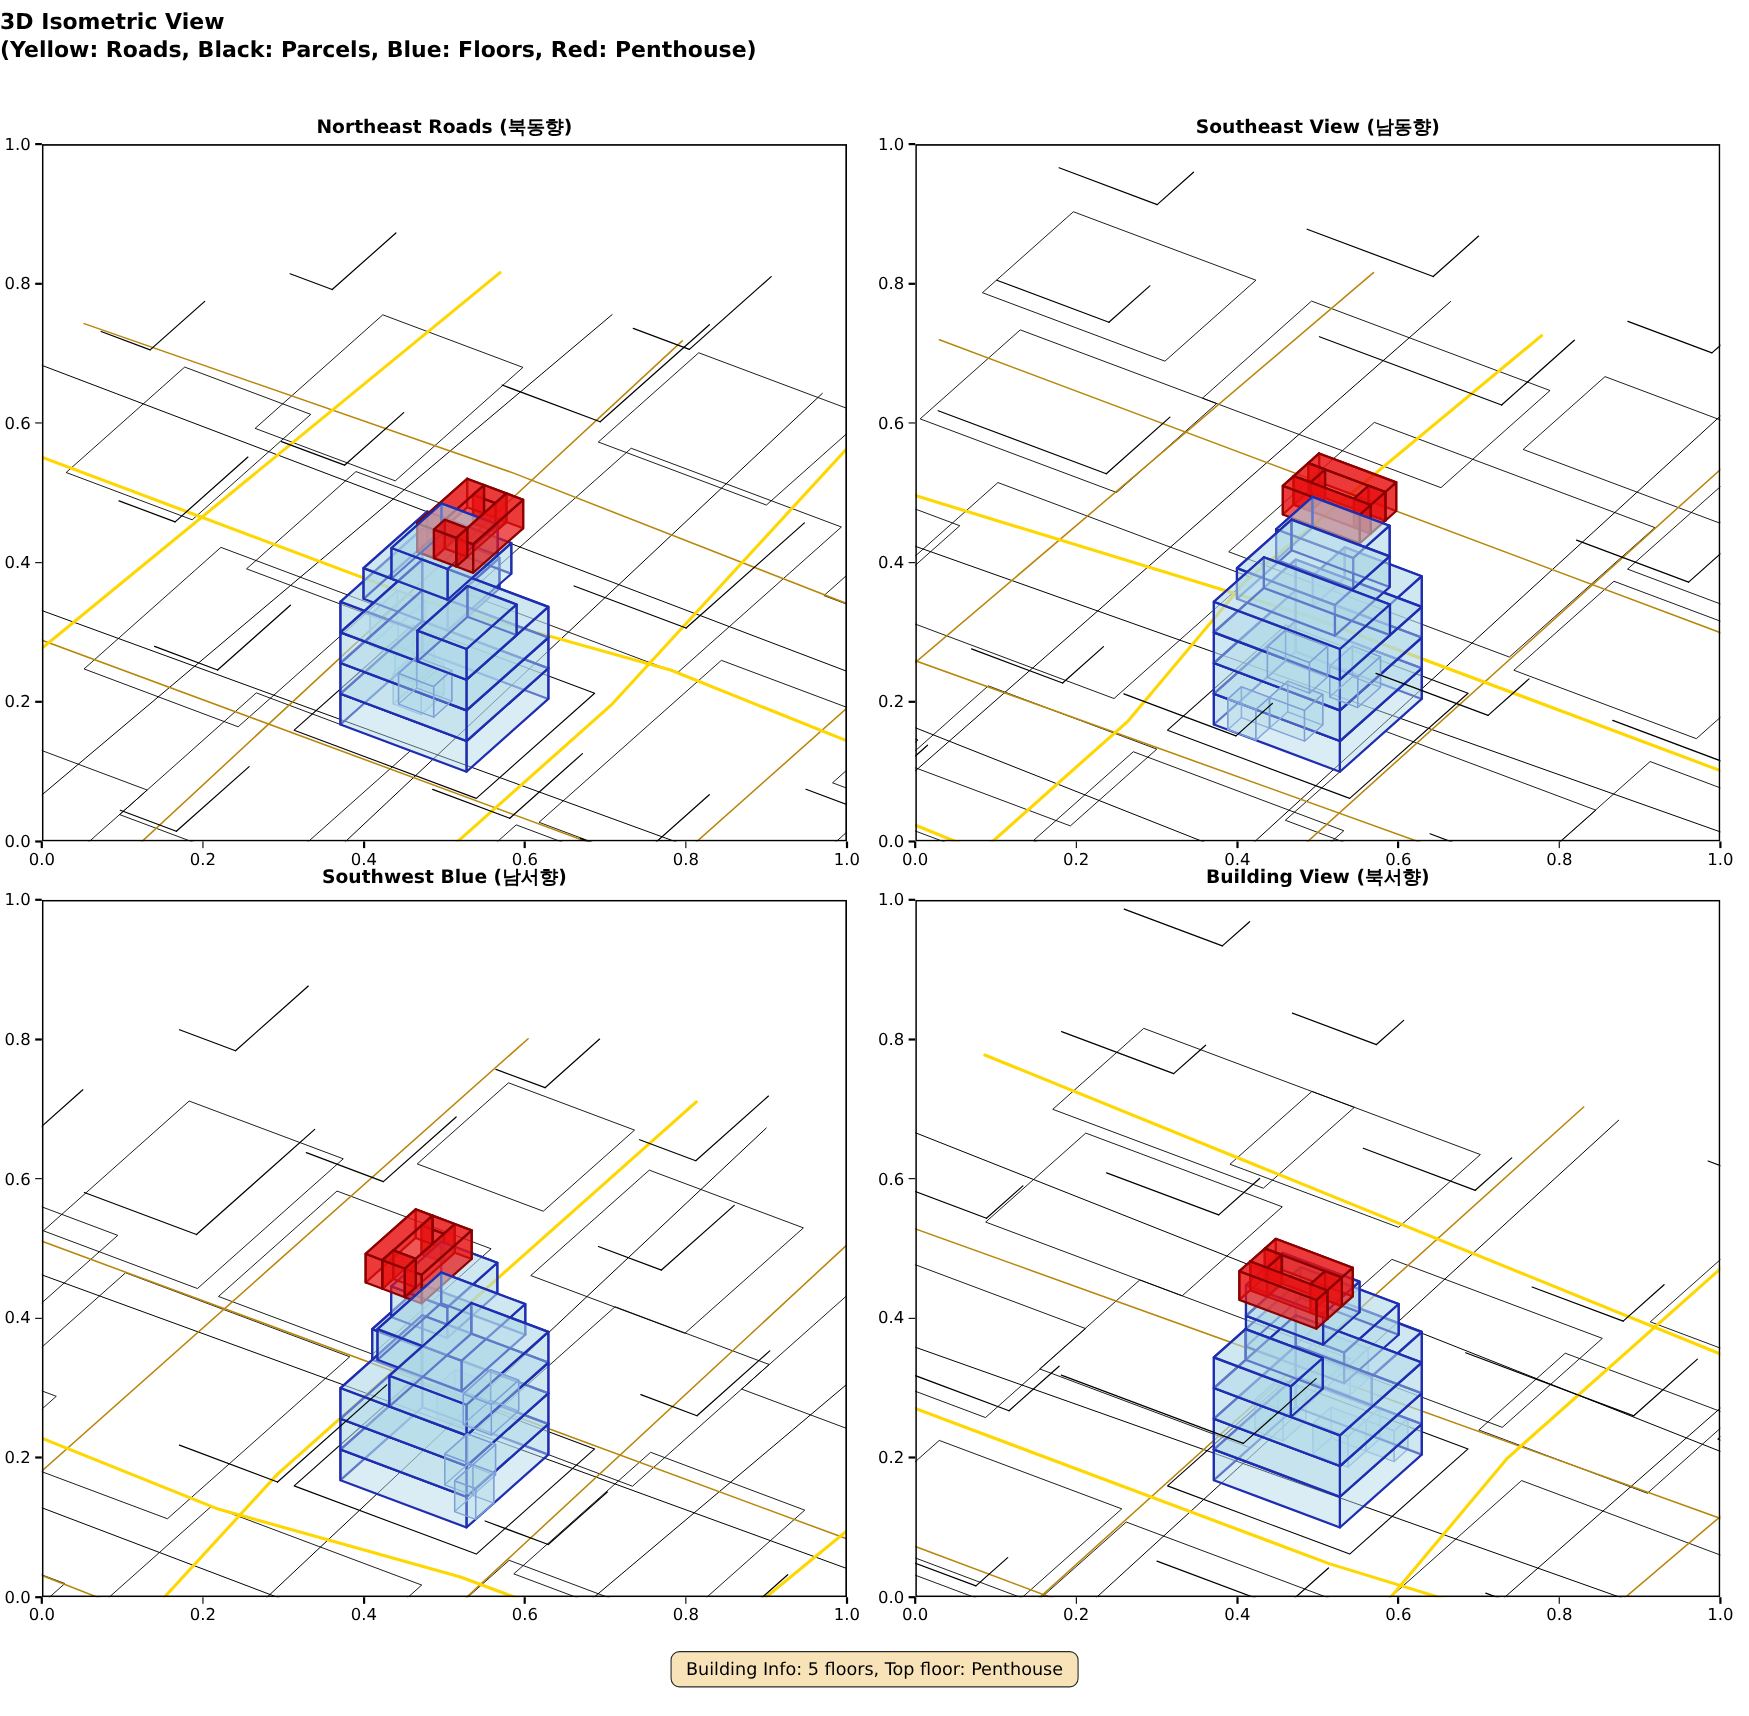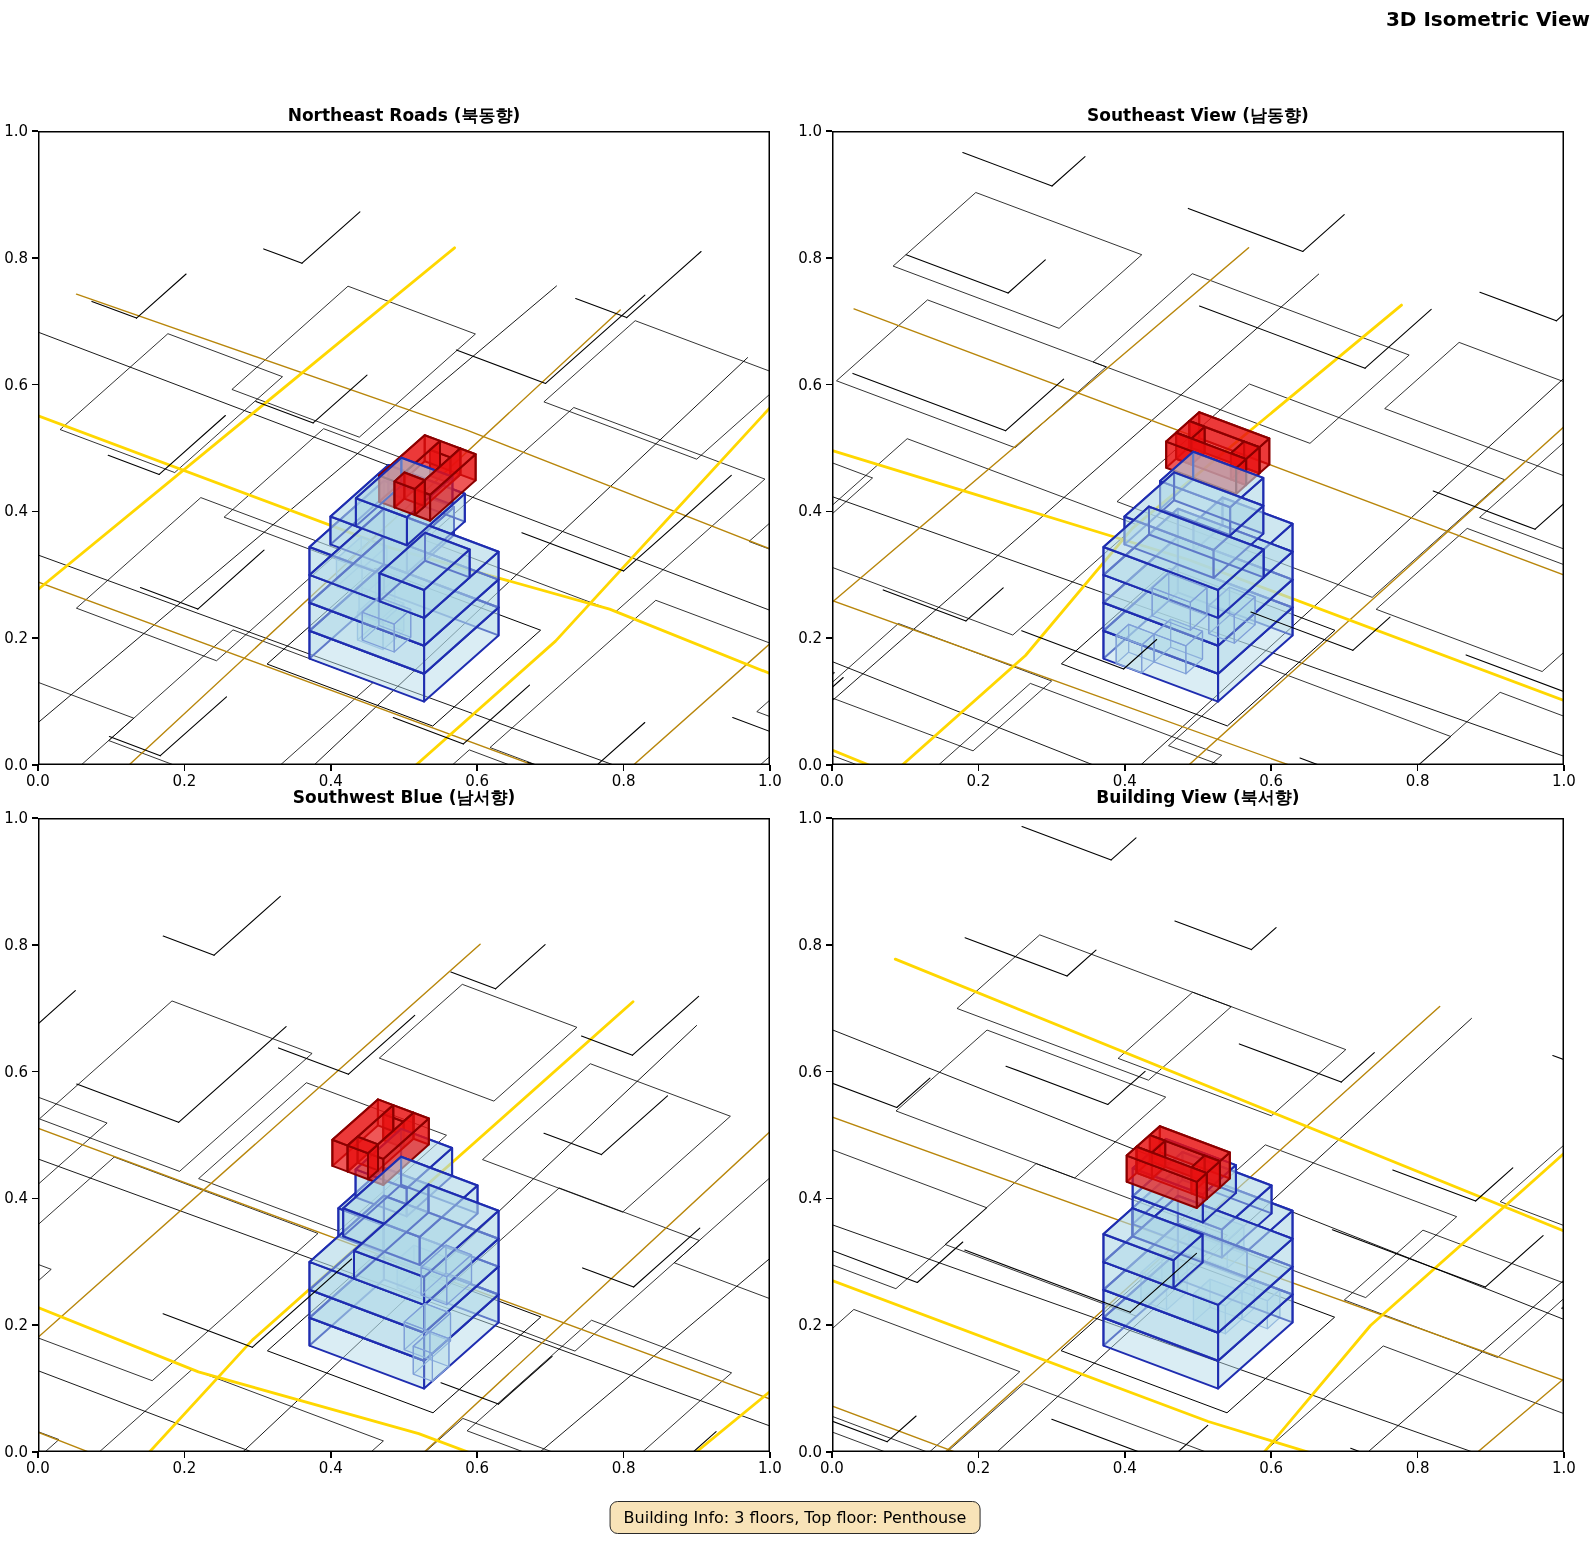--- a/index.html
+++ b/index.html
@@ -1,34 +1,35 @@
 <!DOCTYPE html>
 <html><head>
 <meta charset="utf-8">
 <style>
   html,body{margin:0;padding:0;background:#ffffff;}
   #figure{position:relative;width:1590px;height:1560px;background:#ffffff;
           font-family:"DejaVu Sans","Liberation Sans",sans-serif;color:#000;}
-  .fig-title{position:absolute;left:0;width:1590px;text-align:right;
+  .fig-title{position:absolute;left:0;width:1590px;text-align:left;
              font-size:20px;font-weight:bold;line-height:26px;}
   .sp-title{position:absolute;text-align:center;font-size:17px;font-weight:bold;}
   .scene{position:absolute;background:#ffffff;display:block;}
   .tick-label{position:absolute;font-size:15px;line-height:16px;}
   .tick-label.y{text-align:right;}
   .tick-label.x{text-align:center;}
   .tick-mark{position:absolute;background:#000;}
   #info-box{position:absolute;left:50%;transform:translateX(-50%);top:1501px;
             background:#F8E3B8;border:1.6px solid #2a2a2a;border-radius:8px;
             padding:6px 13px;font-size:16px;white-space:nowrap;}
 </style>
 </head>
 <body>
 
 <div id="figure">
   <div class="fig-title" style="top:6px">3D Isometric View</div>
+  <div class="fig-title" style="top:32px">(Yellow: Roads, Black: Parcels, Blue: Floors, Red: Penthouse)</div>
 
   <div class="sp-title" style="left:38px;top:104px;width:732px">Northeast Roads (북동향)</div>
   <svg class="scene" id="scene-0" style="left:38px;top:131px" width="732" height="634" viewBox="0 0 732 634">
       <path d="M73.4 824.5L709.6 226.6" fill="none" stroke="#000000" stroke-width="0.9" stroke-linejoin="round" stroke-linecap="round"></path>
       <path d="M-180.7 358.1L846.5 732.8" fill="none" stroke="#000000" stroke-width="0.9" stroke-linejoin="round" stroke-linecap="round"></path>
       <path d="M-168.6 733.7L518.5 155.0" fill="none" stroke="#000000" stroke-width="0.9" stroke-linejoin="round" stroke-linecap="round"></path>
       <path d="M-2.9 200.0L1011.9 585.7" fill="none" stroke="#000000" stroke-width="0.9" stroke-linejoin="round" stroke-linecap="round"></path>
       <path d="M71.0 609.3L195.0 498.9L335.1 551.5L211.1 661.8Z" fill="none" stroke="#000000" stroke-width="0.8" stroke-linejoin="round" stroke-linecap="round"></path>
       <path d="M38.7 476.9L162.8 366.6L302.9 419.2L178.8 529.5Z" fill="none" stroke="#000000" stroke-width="0.8" stroke-linejoin="round" stroke-linecap="round"></path>
       <path d="M186.4 385.9L285.6 297.7L406.6 343.0L307.4 431.3Z" fill="none" stroke="#000000" stroke-width="0.8" stroke-linejoin="round" stroke-linecap="round"></path>
@@ -688,21 +689,21 @@
       <path d="M555.9 NaNL657.8 NaNL620.6 NaNL518.7 NaNZ" fill="#FFFFFF" fill-opacity="1" stroke="#000000" stroke-width="1.1" stroke-linejoin="round" stroke-linecap="round"></path>
       <path d="M375.7 607.4L334.4 644.2L334.4 NaNL375.7 NaNZ" fill="#FFFFFF" fill-opacity="1" stroke="#000000" stroke-width="1.1" stroke-linejoin="round" stroke-linecap="round"></path>
       <path d="M334.4 644.2L219.8 601.2L219.8 NaNL334.4 NaNZ" fill="#FFFFFF" fill-opacity="1" stroke="#000000" stroke-width="1.1" stroke-linejoin="round" stroke-linecap="round"></path>
       <path d="M261.1 NaNL375.7 NaNL334.4 NaNL219.8 NaNZ" fill="#FFFFFF" fill-opacity="1" stroke="#000000" stroke-width="1.1" stroke-linejoin="round" stroke-linecap="round"></path>
       <path d="M601.2 762.5L568.1 791.9L568.1 NaNL601.2 NaNZ" fill="#FFFFFF" fill-opacity="1" stroke="#000000" stroke-width="1.1" stroke-linejoin="round" stroke-linecap="round"></path>
       <path d="M568.1 791.9L479.0 758.4L479.0 NaNL568.1 NaNZ" fill="#FFFFFF" fill-opacity="1" stroke="#000000" stroke-width="1.1" stroke-linejoin="round" stroke-linecap="round"></path>
       <path d="M512.0 NaNL601.2 NaNL568.1 NaNL479.0 NaNZ" fill="#FFFFFF" fill-opacity="1" stroke="#000000" stroke-width="1.1" stroke-linejoin="round" stroke-linecap="round"></path>
       <rect x="0.75" y="0.75" width="730.5" height="632.5" fill="none" stroke="#000000" stroke-width="1.5"></rect>
     </svg>
 
-  <div id="info-box">Building Info: 3 floors, Top floor: Penthouse</div>
+  <div id="info-box">Building Info: 5 floors, Top floor: Penthouse</div>
 <div class="tick-label y" style="left: -4px; top: 757px; width: 32px;">0.0</div>
     <div class="tick-mark" style="left: 32px; top: 764.25px; width: 6px; height: 1.5px;"></div>
     <div class="tick-label x" style="left: 18px; top: 773px; width: 40px;">0.0</div>
     <div class="tick-mark" style="left: 37.25px; top: 765px; width: 1.5px; height: 6px;"></div>
     <div class="tick-label y" style="left: -4px; top: 630.2px; width: 32px;">0.2</div>
     <div class="tick-mark" style="left: 32px; top: 637.45px; width: 6px; height: 1.5px;"></div>
     <div class="tick-label x" style="left: 164.4px; top: 773px; width: 40px;">0.2</div>
     <div class="tick-mark" style="left: 183.65px; top: 765px; width: 1.5px; height: 6px;"></div>
     <div class="tick-label y" style="left: -4px; top: 503.4px; width: 32px;">0.4</div>
     <div class="tick-mark" style="left: 32px; top: 510.65px; width: 6px; height: 1.5px;"></div>

